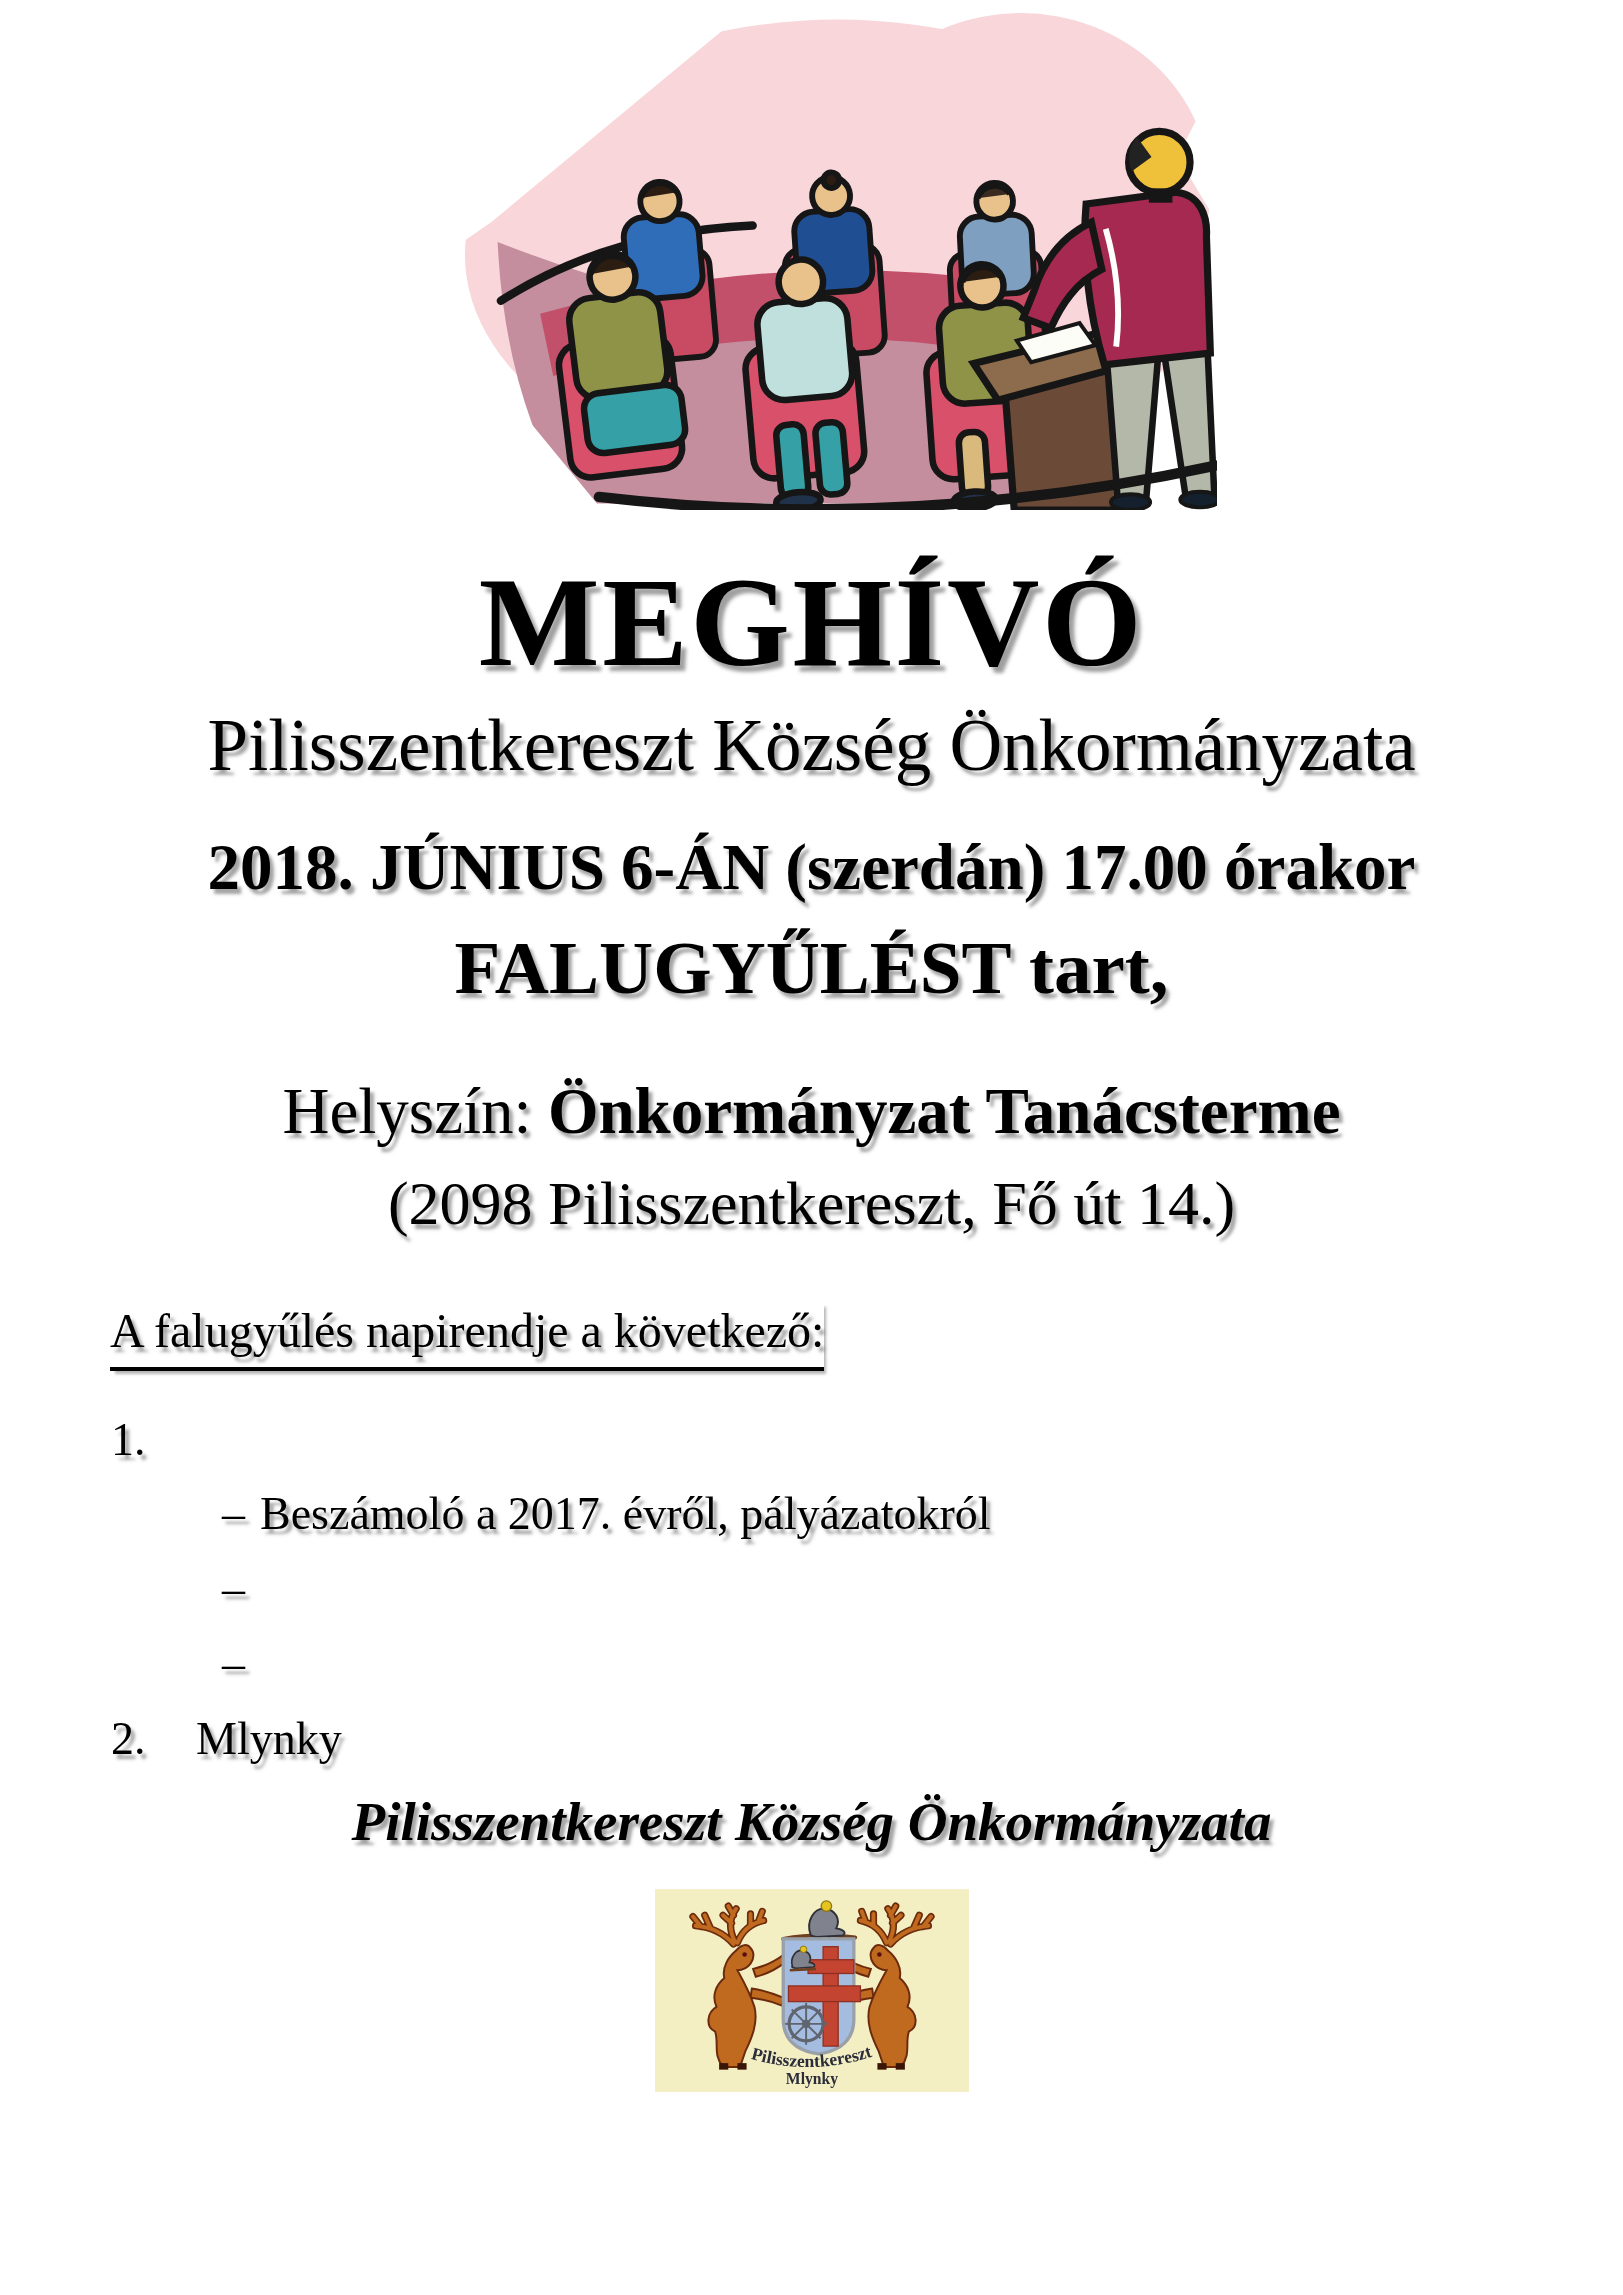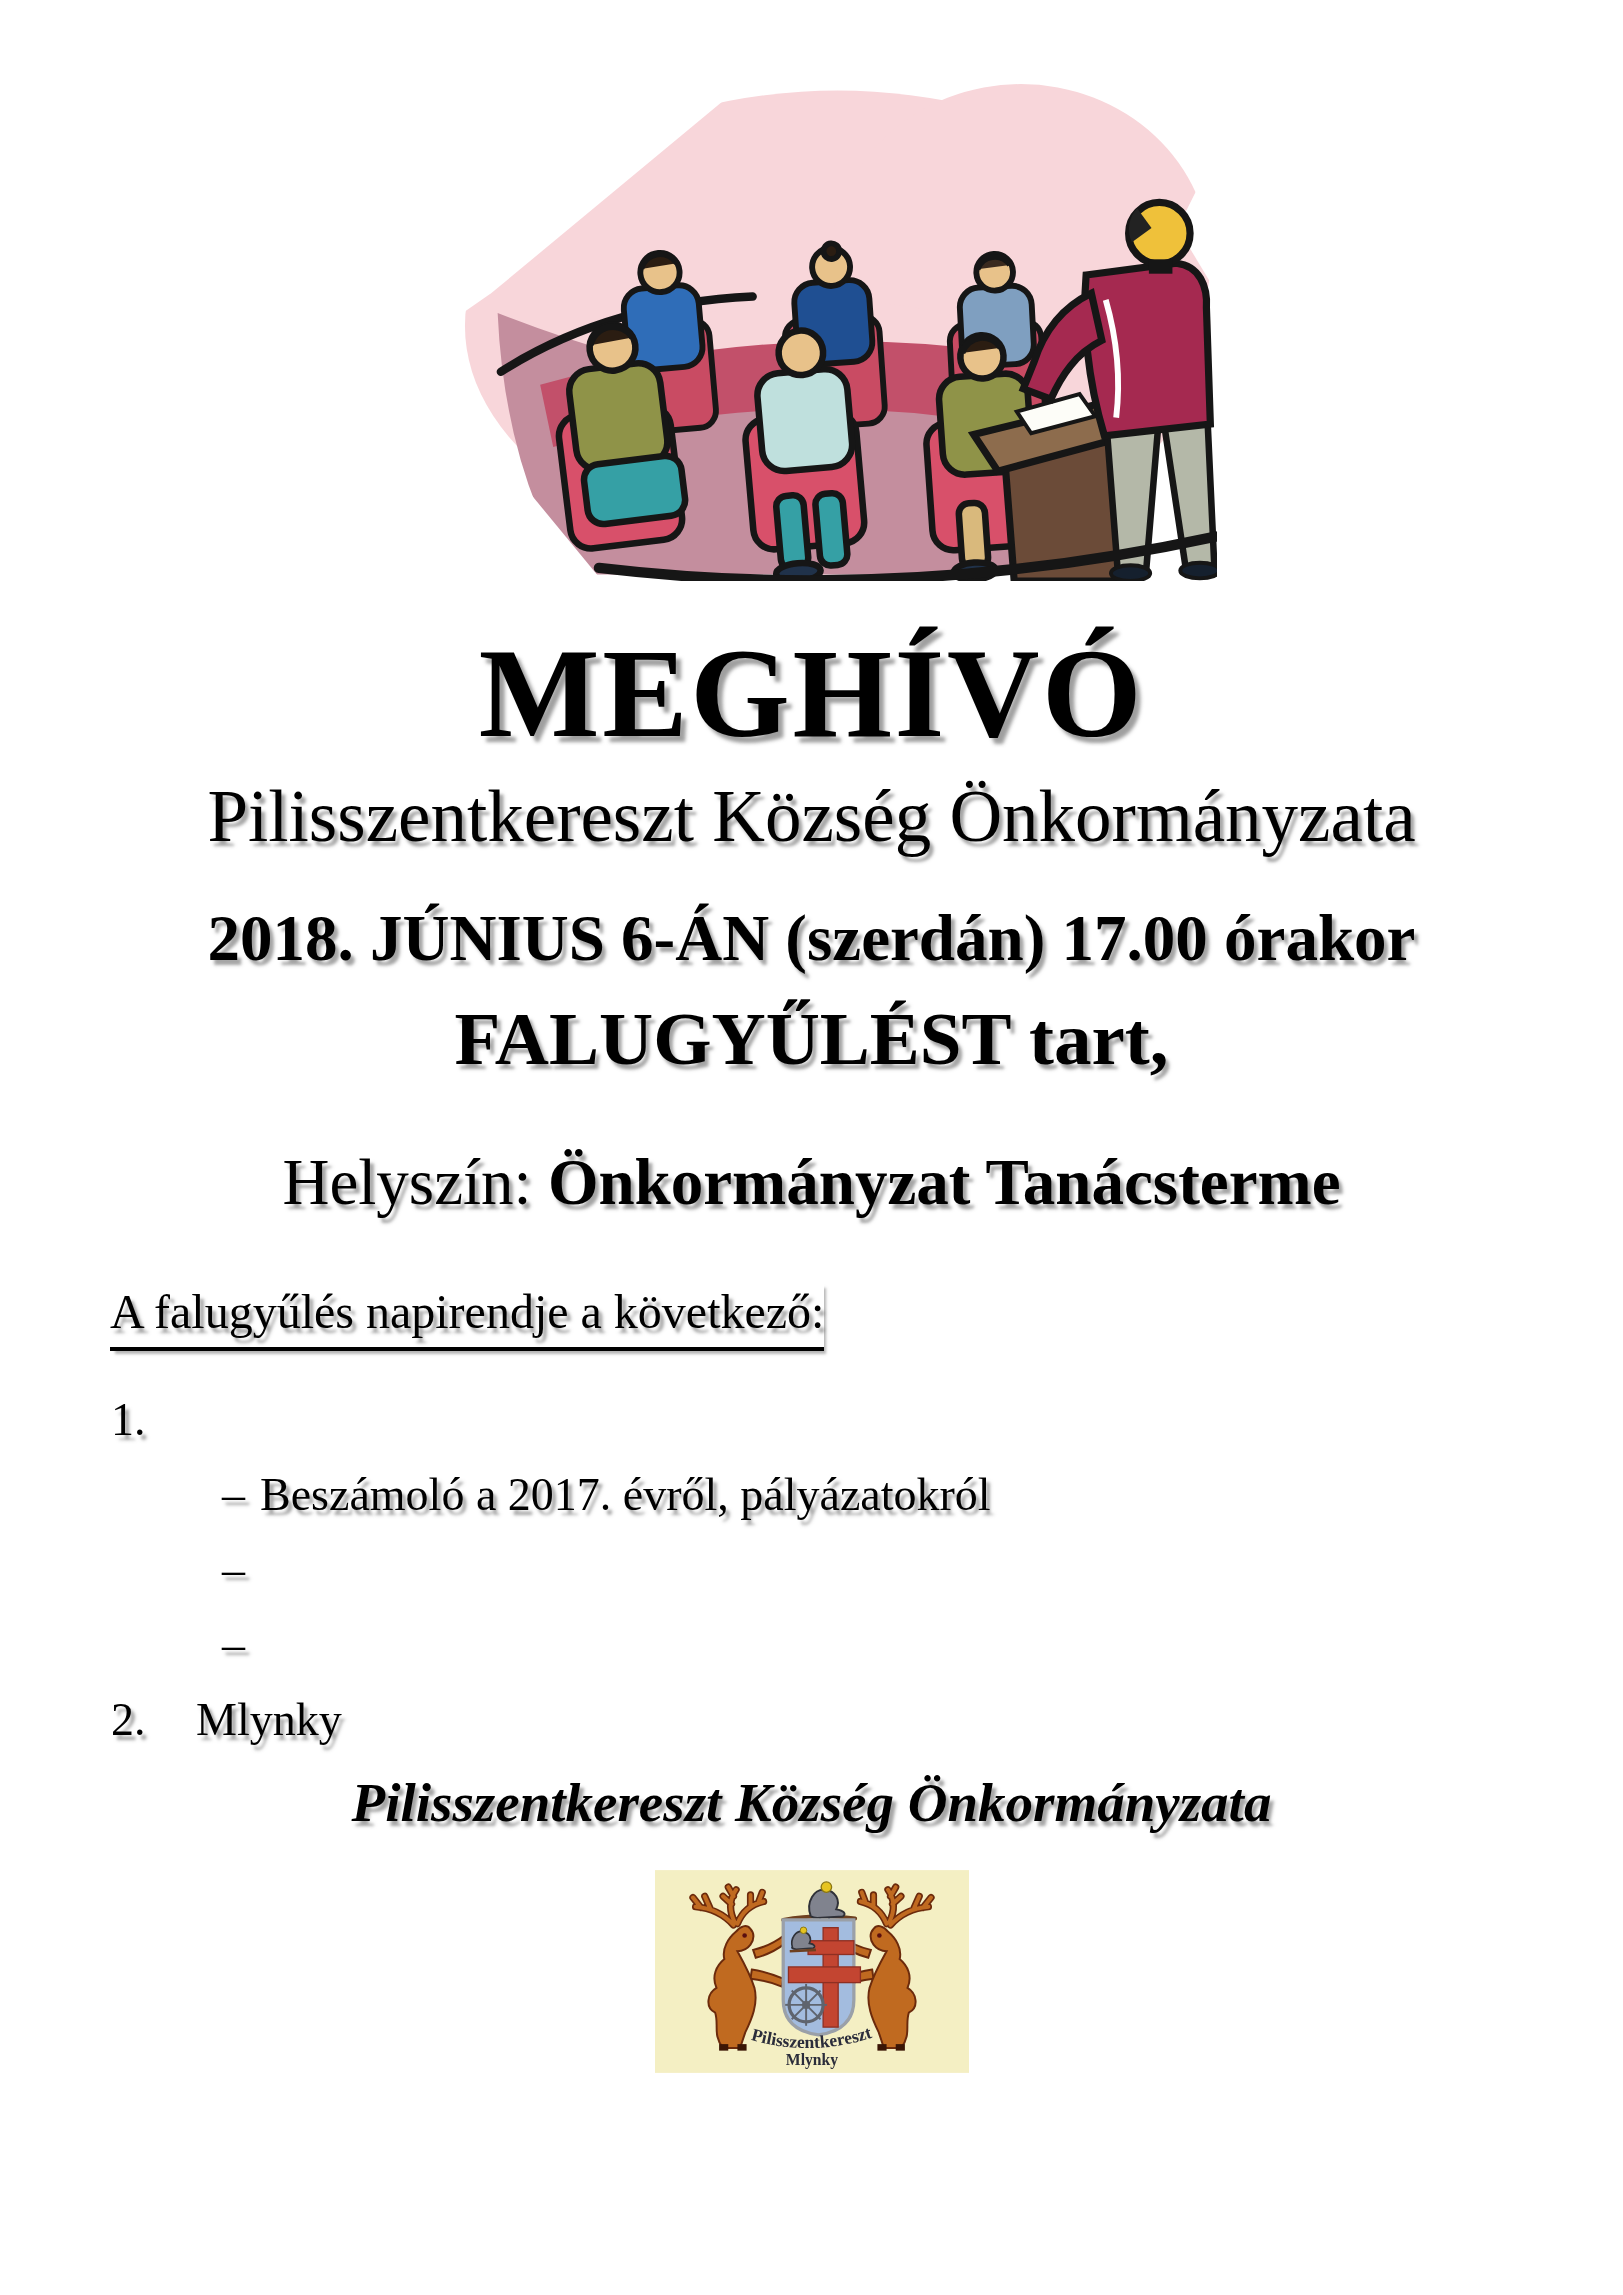--- a/index.html
+++ b/index.html
@@ -3,21 +3,21 @@
 <meta charset="utf-8">
 <style>
   * { box-sizing: border-box; margin: 0; padding: 0; }
   html, body { width: 1623px; height: 2295px; }
   body {
     background: #ffffff;
     color: #000;
     font-family: "Liberation Serif", serif;
     overflow: hidden;
   }
-  .page { width: 100%; height: 100%; padding-top: 71px; }
+  .page { width: 100%; height: 100%; }
   .center { text-align: center; }
 
   .sh  { text-shadow: 3.9px 4.6px 3.3px rgba(90,90,90,0.55); }
   .sh2 { text-shadow: 5.2px 5.9px 3.9px rgba(80,80,80,0.55); }
 
   .clipart-wrap { width: 811px; margin: 0 auto 37px auto; }
   .clipart-wrap svg { display: block; }
 
   .title { font-size: 128px; font-weight: bold; line-height: 1.18; letter-spacing: 2.6px; }
   .org   { font-size: 73px; line-height: 1.18; margin-top: 5.2px; }
@@ -143,20 +143,21 @@
     </svg>
   </div>
 
   <div class="center title sh2">MEGHÍVÓ</div>
   <div class="center org sh">Pilisszentkereszt Község Önkormányzata</div>
 
   <div class="center datetime sh">2018. JÚNIUS 6-ÁN (szerdán) 17.00 órakor</div>
   <div class="center event sh">FALUGYŰLÉST tart,</div>
 
   <div class="center loc sh"><span>Helyszín: </span><span class="venue">Önkormányzat Tanácsterme</span></div>
+  <div class="center addr sh">(2098 Pilisszentkereszt, Fő út 14.)</div>
 
   <div class="agenda">
     <div><span class="agenda-heading sh">A falugyűlés napirendje a következő:</span></div>
 
     <div class="agenda-list sh">
       <div class="item-row">
         <span class="item-num">1.</span>
       </div>
       <div class="sub-row">
         <span class="sub-dash">–</span>

